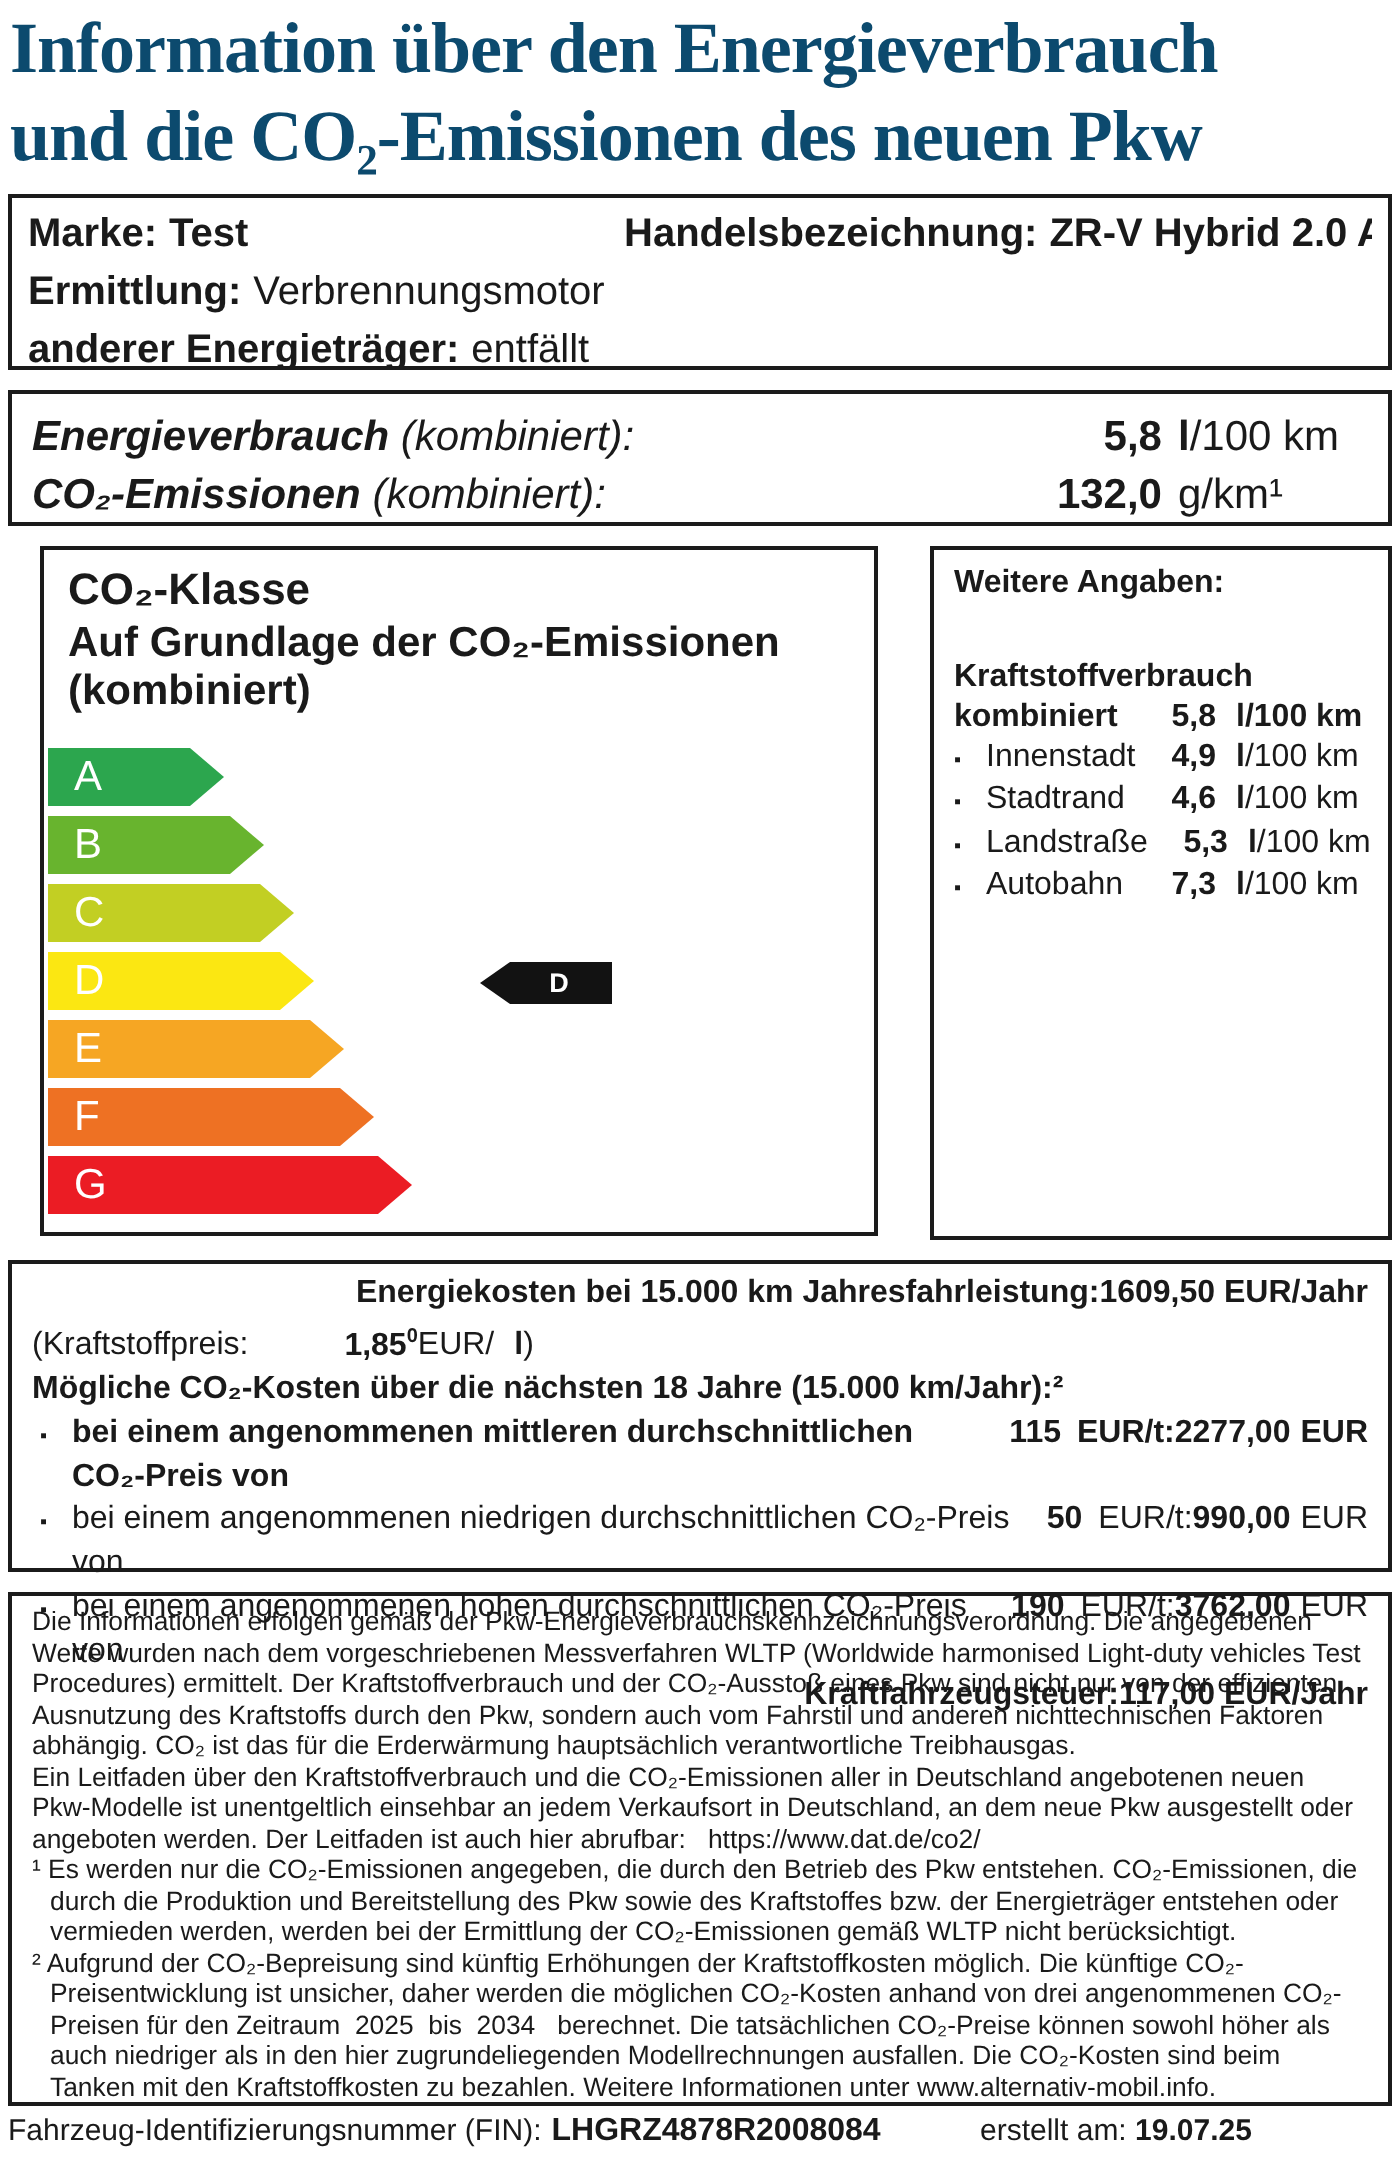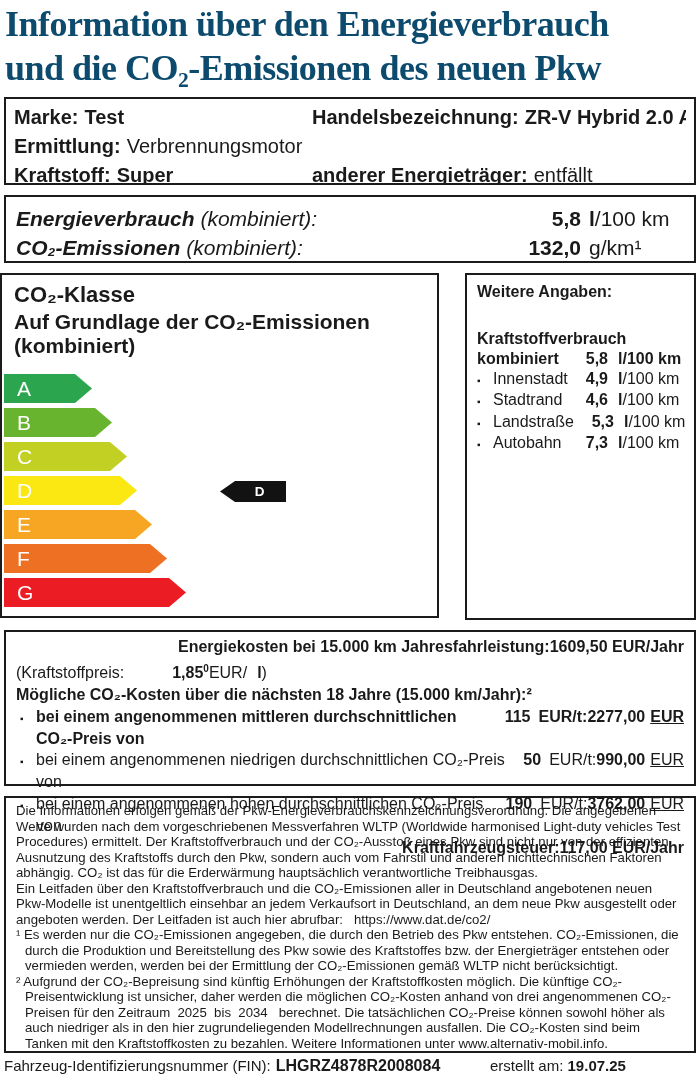--- a/index.html
+++ b/index.html
@@ -22,21 +22,21 @@
   .lbl { font-weight:700; margin-right:6px; }
 
   
   .box-consumption { padding:7px 10px; font-size:21px; line-height:29px; height:68px; }
   .cons-row { display:flex; align-items:baseline; }
   .cons-left { flex:1;font-style:italic; }
   .cons-val { font-weight:700; text-align:right; }
   .cons-unit { width:95px; margin-left:8px; }
 
   
-  .row-cd { display:flex; margin:0 4px 10px 0;gap:28px; }
+  .row-cd { display:flex; margin:0 4px 10px 20px;gap:28px; }
   .box-co2 { flex:1; border:2px solid #1b1b1b; height:345px; position:relative; background:#fff; }
   .co2-heading { font-weight:700; font-size:22px; margin:7px 0 0 12px; }
   .co2-sub { font-size:21px; margin:2px 0 0 12px;font-weight:bold; }
   .arrows { position:absolute; left:2px; top:99px; right:0; }
   .arrow { height:29px; margin-bottom:5px; display:flex; align-items:center;
     color:#fff; font-size:21px; padding-left:13px;
     clip-path:polygon(0 0, calc(100% - 17px) 0, 100% 50%, calc(100% - 17px) 100%, 0 100%); }
   .class-marker { position:absolute; left:218px; top:206px; width:66px; height:21px;
     color:#fff; display:flex; align-items:center; justify-content:center;
     padding-left:13px; font-weight:700; font-size:13.5px;
@@ -57,21 +57,21 @@
   
   .box-costs { padding:4px 10px 3px 10px; font-size:16px; line-height:21.8px; height:156px; }
   .cost-row { display:flex; align-items:baseline; }
   .grow { flex:1;text-align:right; }
   .fp-val { margin-left:48px; font-weight:700; }
   .fp-val sup { font-size:10px; }
   .fp-l { font-weight:700; margin-left:10px; }
   .c-sq { width:20px; padding-left:4px; font-size:10px; flex:none; }
   .price { font-weight:700; margin:0 8px; }
   .cost { font-weight:700; }
-  .cu { margin-left:5px;text-decoration:underline; }
+  .cu { margin-left:5px; }
   .bold-row { font-weight:700; }
 
   
   .box-legal { padding:5px 10px; font-size:13.2px; line-height:15.5px; height:257px; overflow:hidden; }
   .box-legal p { white-space:pre-wrap; }
   .box-legal p.fn { padding-left:9px; text-indent:-9px; }
 
   
   .footer { position:absolute; left:4px; top:1055px; width:692px; font-size:15px; }
   .footer .fin { font-weight:700; font-size:16px; margin-left:5px; }
@@ -86,21 +86,20 @@
 
   <div class="box box-vehicle">
     <div class="veh-row">
       <div class="veh-cell"><span class="lbl">Marke:</span><span class="b">Test</span></div>
       <div class="veh-cell"><span class="lbl">Handelsbezeichnung:</span><span class="b">ZR-V Hybrid 2.0 Ad</span></div>
     </div>
     <div class="veh-row">
       <div class="veh-cell" style="grid-column:1 / span 2"><span class="lbl">Ermittlung:</span><span>Verbrennungsmotor</span></div>
     </div>
     <div class="veh-row">
-      <div class="veh-cell"><span class="lbl">Kraftstoff:</span><span class="b">Super</span></div>
       <div class="veh-cell"><span class="lbl">anderer Energieträger:</span><span>entfällt</span></div>
     </div>
   </div>
 
   <div class="box box-consumption">
     <div class="cons-row">
       <span class="cons-left"><span class="b">Energieverbrauch</span><span> (kombiniert):</span></span>
       <span class="cons-val">5,8</span>
       <span class="cons-unit"><span class="b">l</span><span>/100 km</span></span>
     </div>

